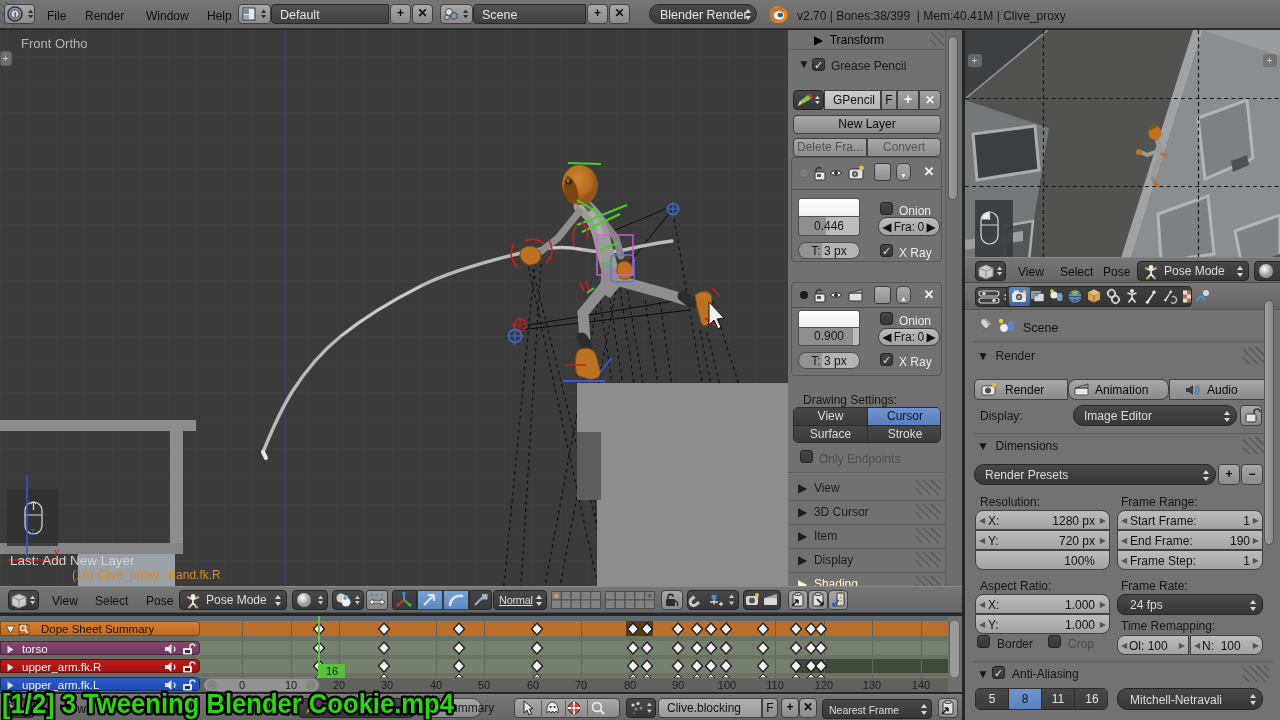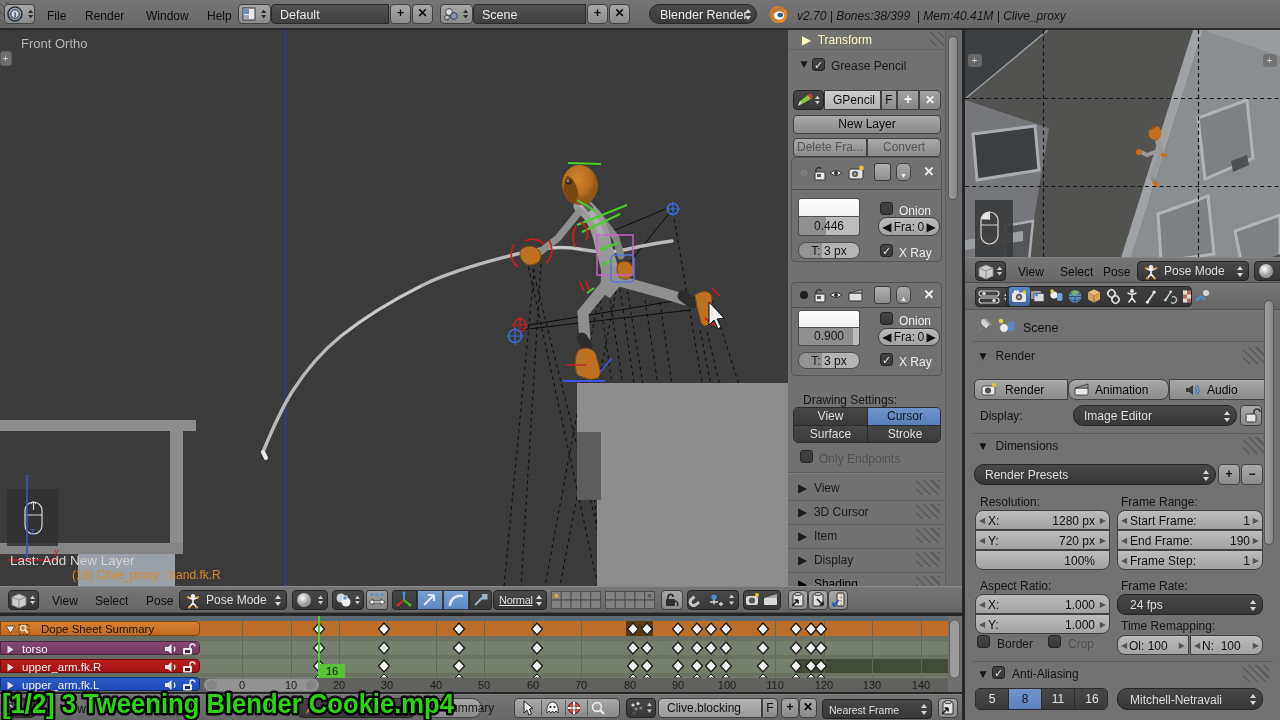--- a/index.html
+++ b/index.html
@@ -71,21 +71,21 @@
           <path d="M1 5 l3-4 3 4z M1 8 l3 4 3-4z" fill="#d8d8d8"></path>
         </svg>
     </div>
 
     <svg class="abs" style="left:768px;top:4px;" width="21" height="21" viewBox="0 0 21 21">
       <ellipse cx="10.5" cy="10.5" rx="9" ry="8.6" fill="#f0871e"></ellipse>
       <path d="M1.5 10.5 C3 5 8 2.5 12 3.5 L10 1 L19 5 L14.5 7.5 C16.5 9.5 16.5 13 14 15.5 C10.5 18.5 4.5 17.5 2.5 13.5z" fill="#2a4f68" opacity="0.25"></path>
       <ellipse cx="11" cy="11.5" rx="5.2" ry="4.2" fill="#f8f8f8"></ellipse>
       <ellipse cx="12.3" cy="11" rx="2.8" ry="2.2" fill="#2a6083"></ellipse>
     </svg>
-    <div class="abs txt" style="left:797px;top:9px;color:#161616;font-style:italic;">v2.70 | Bones:38/399&nbsp; | Mem:40.41M | Clive_proxy</div>
+    <div class="abs txt" style="left:797px;top:9px;color:#161616;">v2.70 | Bones:38/399&nbsp; | Mem:40.41M | Clive_proxy</div>
   </div>
 
   <div class="abs" id="vp3d" style="left:0;top:30px;width:788px;height:556px;background:#3b3b3b;overflow:hidden;">
     <svg width="788" height="556" viewBox="0 30 788 556">
       <defs>
         <pattern id="grid" width="28" height="28" patternUnits="userSpaceOnUse">
           <path d="M28 0 H0 V28" fill="none" stroke="#414141" stroke-width="1"></path>
         </pattern>
       </defs>
       <rect x="0" y="30" width="788" height="556" fill="#3b3b3b"></rect>
@@ -230,21 +230,21 @@
     </svg>
   </div>
 
   <div class="abs" id="npanel" style="left:788px;top:30px;width:174px;height:556px;background:#717171;overflow:hidden;font-size:12px;">
 
     <div class="abs" style="left:157px;top:0;width:17px;height:560px;background:#6c6c6c;border-left:1px solid #5e5e5e;"></div>
     <div class="abs" style="left:160px;top:6px;width:10px;height:164px;background:linear-gradient(90deg,#9e9e9e,#888888);border:1px solid #555;border-radius:5px;"></div>
     <div class="abs hatch" style="left:142px;top:2px;width:14px;height:14px;"></div>
 
     <div class="abs" style="left:0;top:3px;width:157px;height:17px;border-bottom:1px solid #626262;"> 
-      <span style="color:#fef9c3;margin-left:14px;">▶&nbsp; Transform</span>
+      <span style="color:#000000;margin-left:26px;">▶&nbsp; Transform</span>
     </div>
 
     <div class="abs" style="left:0;top:27px;width:157px;height:17px;">
       <span style="color:#1b1b1b;margin-left:10px;">▼</span>
       <span class="abs chk" style="left:24px;top:1px;">✓</span>
       <span style="color:#1b1b1b;position:absolute;left:43px;top:2px;">Grease Pencil</span>
     </div>
 
     <div class="abs" style="left:5px;top:60px;width:148px;height:20px;">
       <div class="abs btn-dark" style="left:0;top:0;width:31px;height:20px;">
@@ -335,21 +335,21 @@
     <div class="abs" style="left:0;top:470px;width:157px;height:1px;background:#5f5f5f;"></div>
     <div class="abs" style="left:10px;top:475px;color:#1b1b1b;">▶&nbsp; 3D Cursor</div>
     <div class="abs hatch" style="left:128px;top:474px;width:24px;height:15px;"></div>
     <div class="abs" style="left:0;top:494px;width:157px;height:1px;background:#5f5f5f;"></div>
     <div class="abs" style="left:10px;top:499px;color:#1b1b1b;">▶&nbsp; Item</div>
     <div class="abs hatch" style="left:128px;top:498px;width:24px;height:15px;"></div>
     <div class="abs" style="left:0;top:518px;width:157px;height:1px;background:#5f5f5f;"></div>
     <div class="abs" style="left:10px;top:523px;color:#1b1b1b;">▶&nbsp; Display</div>
     <div class="abs hatch" style="left:128px;top:522px;width:24px;height:15px;"></div>
     <div class="abs" style="left:0;top:542px;width:157px;height:1px;background:#5f5f5f;"></div>
-    <div class="abs" style="left:10px;top:547px;color:#000000;">▶&nbsp; Shading</div>
+    <div class="abs" style="left:10px;top:547px;color:#fef9c3;">▶&nbsp; Shading</div>
     <div class="abs hatch" style="left:128px;top:546px;width:24px;height:15px;"></div>
   </div>
 
   <div class="abs hdr" id="vph" style="left:0;top:586px;width:962px;height:27px;border-top:1px solid #8a8a8a;border-bottom:1px solid #4a4a4a;">
     <div class="abs btn-dark" style="left:8px;top:3px;width:31px;height:20px;">
       <svg width="29" height="18" viewBox="0 0 29 18">
         <path d="M10 3 L17 6 L17 14 L10 17 L3 14 L3 6z" fill="#cdcdcd" stroke="#8a8a8a"></path>
         <path d="M3 6 L10 9 L17 6 M10 9 V17" fill="none" stroke="#8a8a8a"></path>
         <path d="M21 8 l2.6-3.6 2.6 3.6z M21 10 l2.6 3.6 2.6-3.6z" fill="#cfcfcf"></path>
       </svg>

